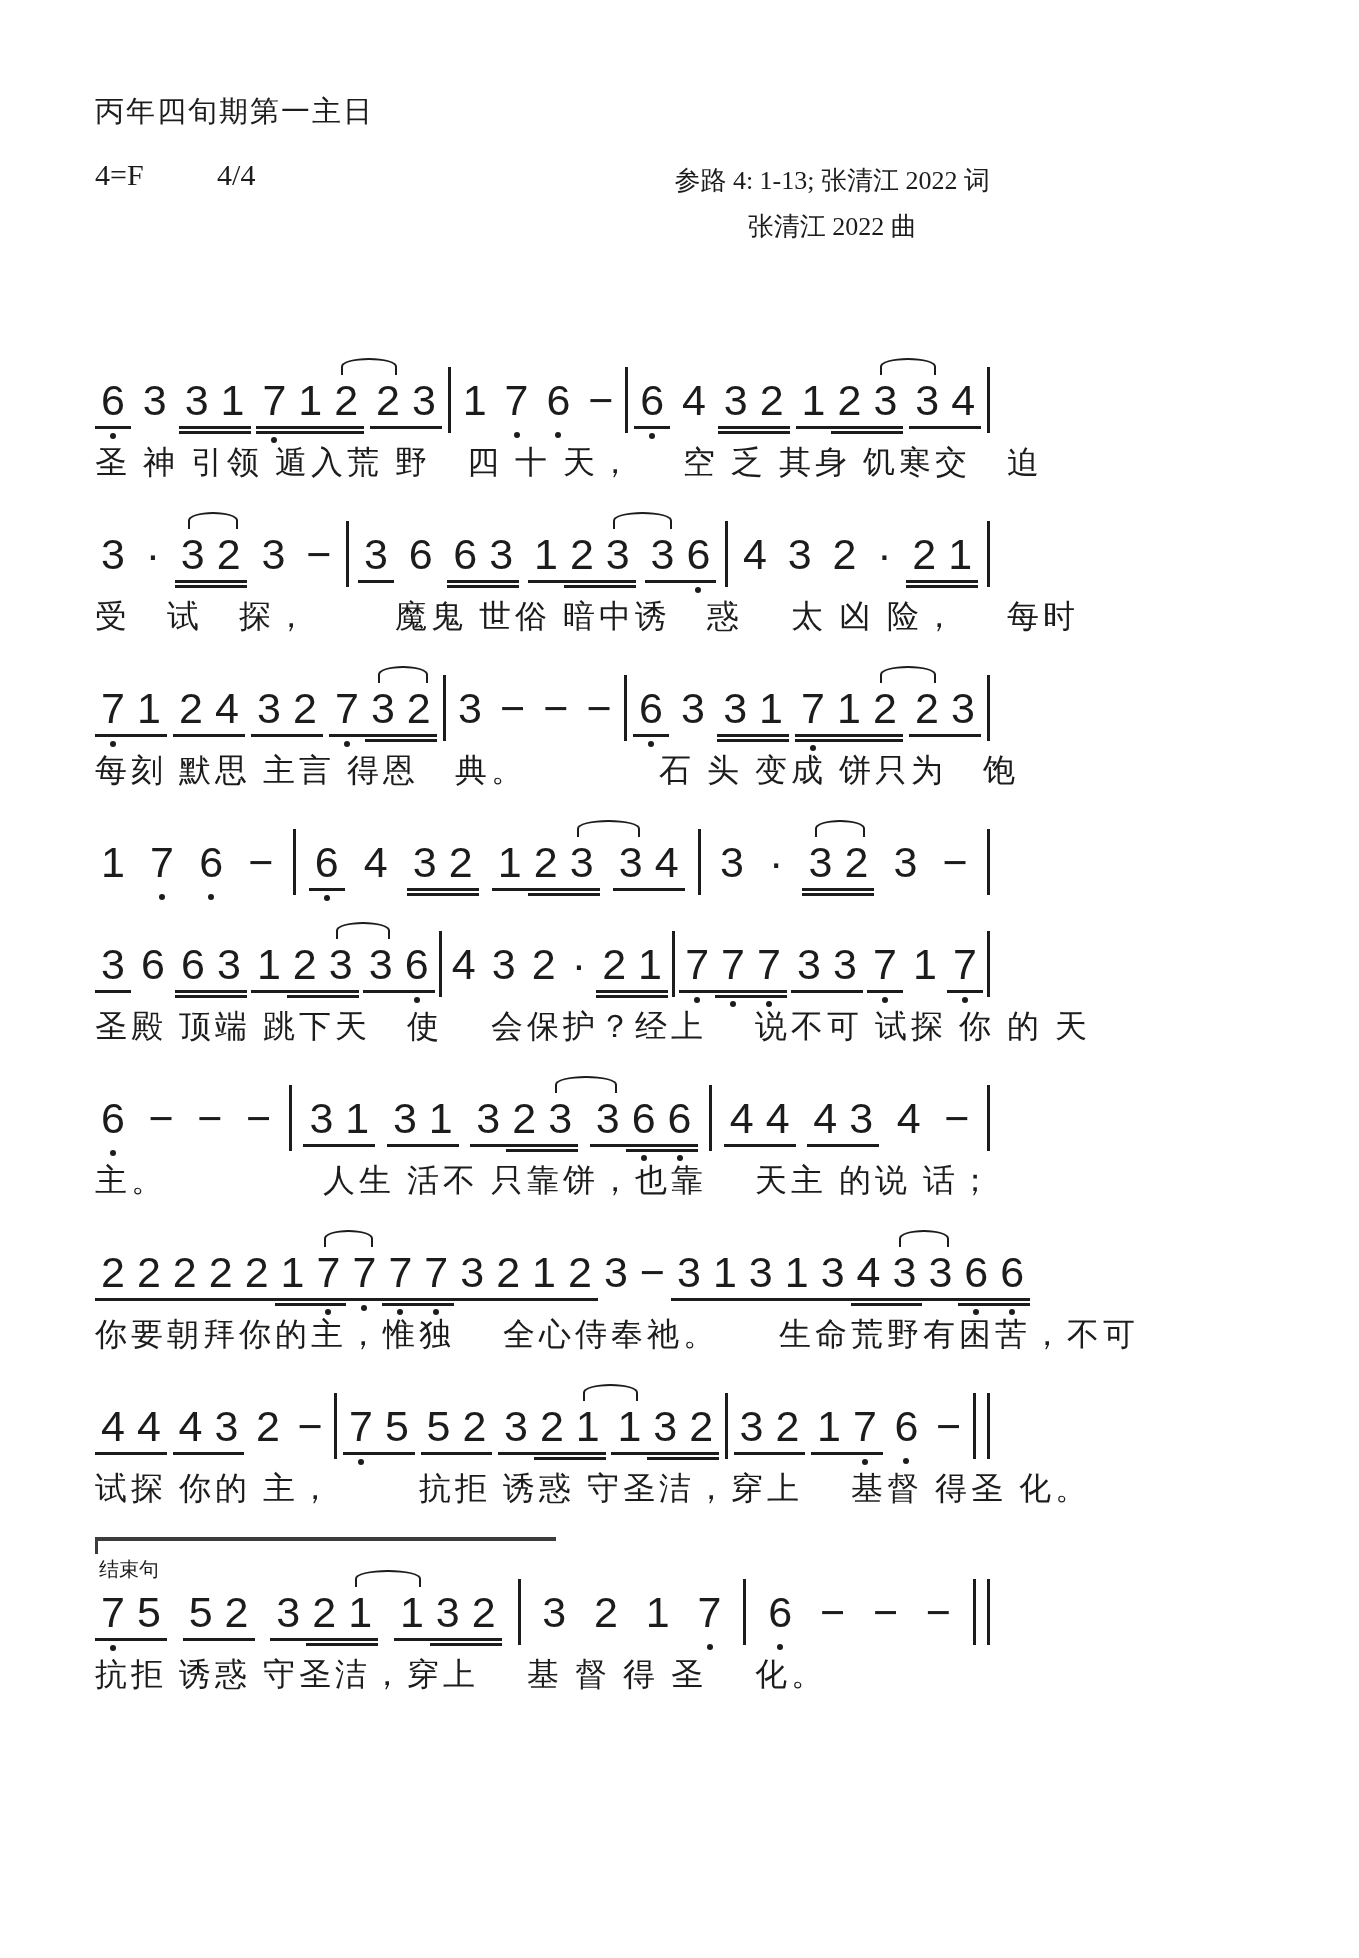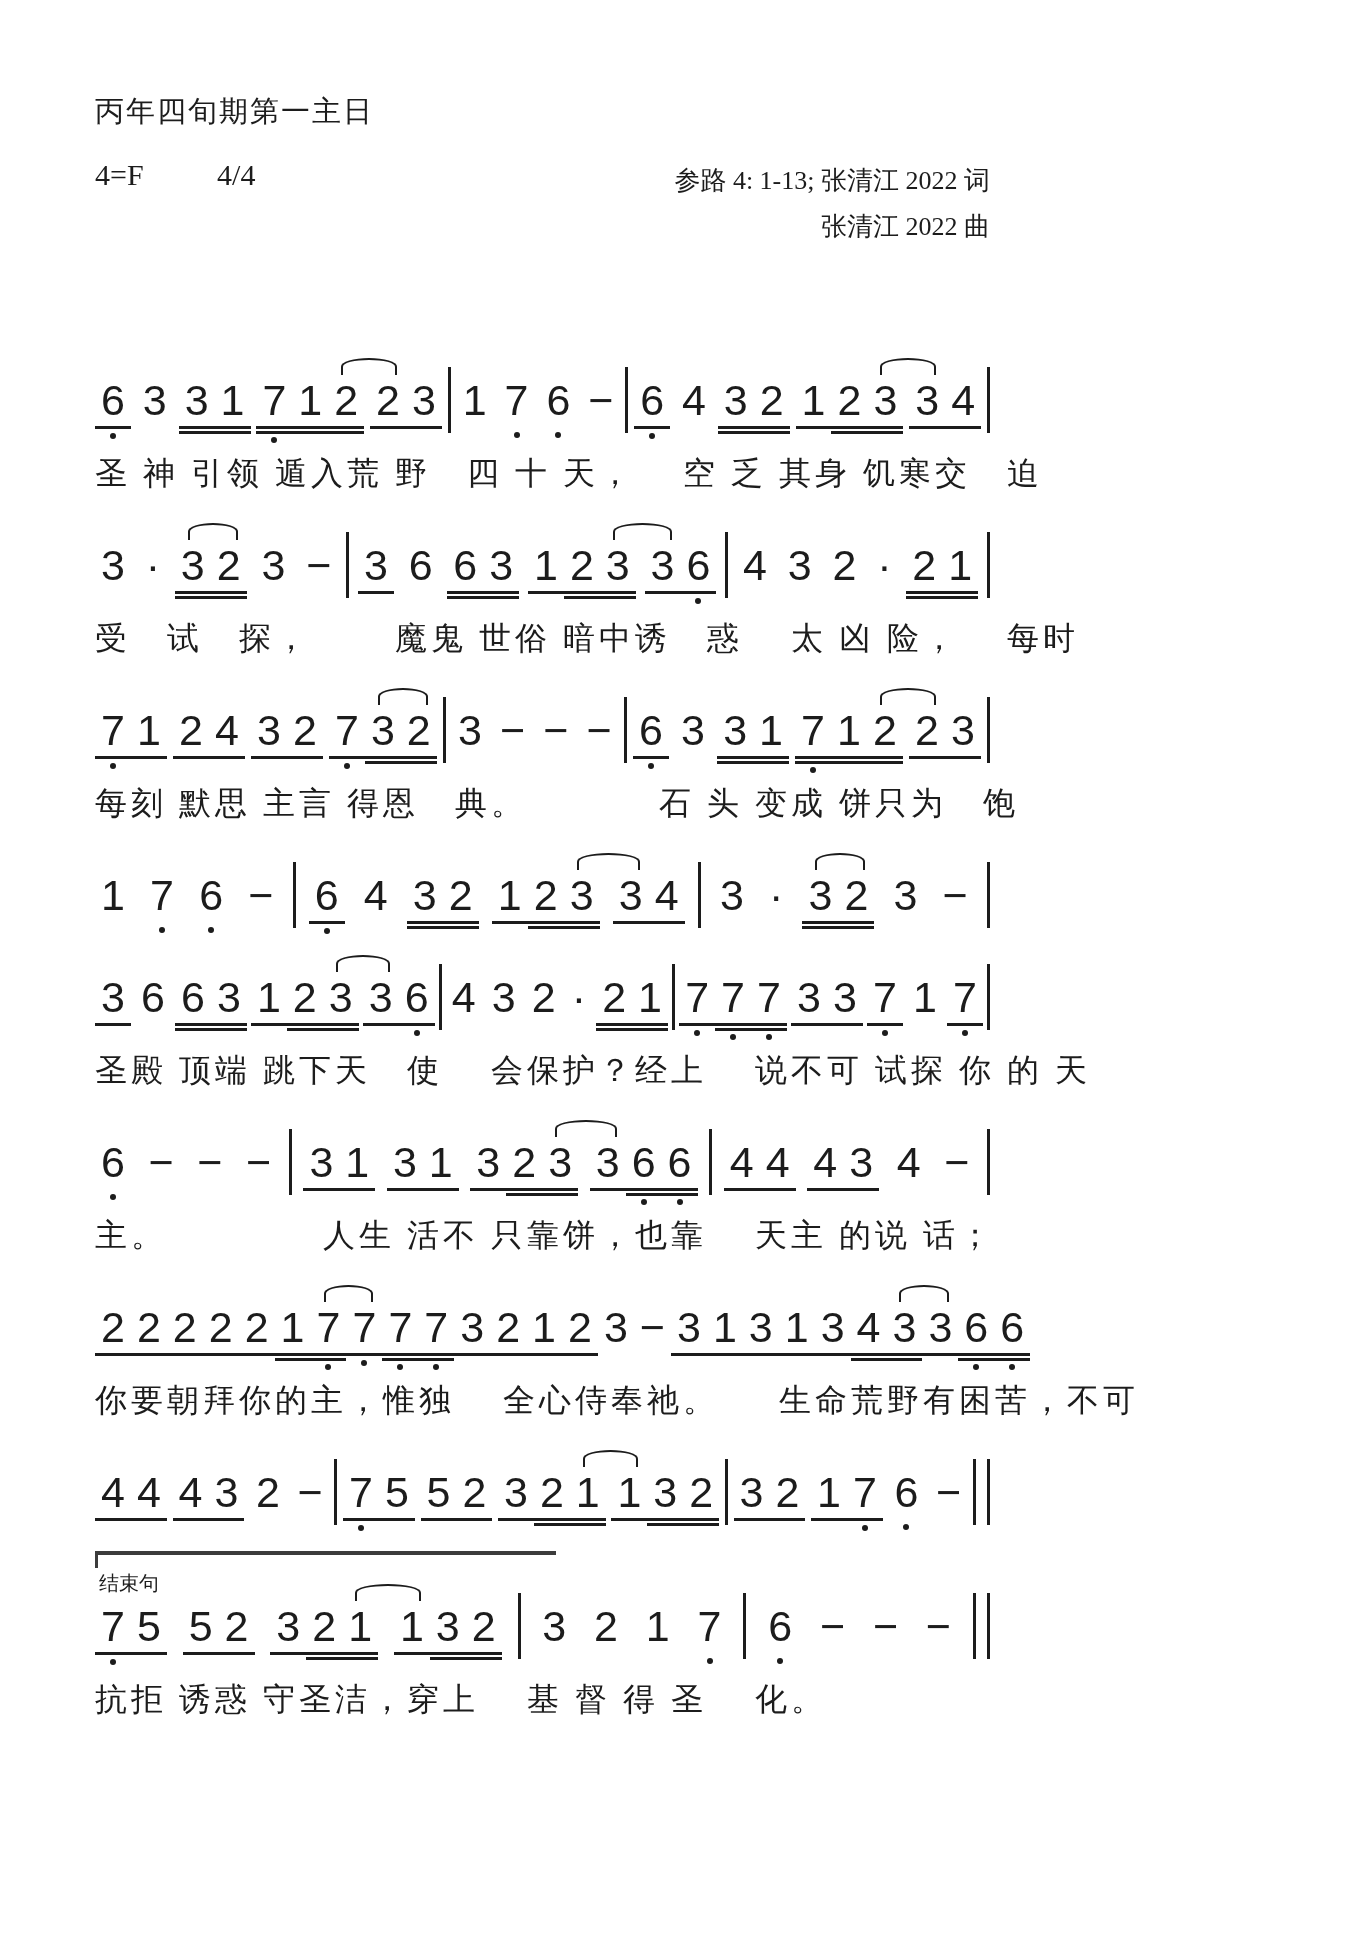--- a/index.html
+++ b/index.html
@@ -5,41 +5,41 @@
   html,body { margin:0; padding:0; background:#ffffff; }
   body { width:1359px; min-height:1958px; color:#1c1c1c; }
   .sheet { width:895px; padding:92px 0 40px 95px; }
 
   .occasion { font:29px "Liberation Serif", serif; letter-spacing:2px; }
   .title { text-align:center; font-family:"Liberation Serif", serif; font-weight:bold;
            font-size:46px; letter-spacing:10px; margin-top:26px; }
   .meta { display:flex; justify-content:space-between; align-items:flex-start; margin-top:26px; }
   .keytime { font:30px "Liberation Serif", serif; white-space:nowrap; }
   .keytime .time { margin-left:66px; }
-  .credits { text-align:right; font:26px "Liberation Serif", serif; line-height:1.75; }
+  .credits { text-align:center; font:26px "Liberation Serif", serif; line-height:1.75; }
 
   #music { margin-top:108px; }
   .system { margin-bottom:26px; }
 
   .notes-row { position:relative; display:flex; justify-content:space-between;
                align-items:flex-start; padding-top:22px;
                font-family:"Liberation Sans", sans-serif; font-size:43px; }
   .group { display:inline-flex; }
   .note { position:relative; display:inline-block; line-height:1; padding:0 6px 4px; }
   .note.u1, .note.u2 { border-bottom:3px solid currentColor; }
   .note.u2::after { content:""; position:absolute; left:0; right:0; bottom:-8px;
                     height:3px; background:currentColor; }
   .odot { position:absolute; left:50%; transform:translateX(-50%);
           width:6px; height:6px; border-radius:50%; background:currentColor; }
   .bar { width:3px; height:66px; background:currentColor; margin-top:-12px; }
   .bar.final { width:11px; background:none; border-left:3px solid currentColor;
                border-right:3px solid currentColor; }
   .slur { position:absolute; top:1px; height:15px; border:2.5px solid currentColor;
           border-bottom:none; border-radius:100% 100% 0 0; }
-  .lyrics { margin-top:19px; font:32px "Liberation Serif", serif;
+  .lyrics { margin-top:8px; font:32px "Liberation Serif", serif;
             white-space:pre; letter-spacing:4px; }
 
   .ending-head { margin-bottom:-14px; }
   .ending-bracket { width:458px; height:13px; border-top:4px solid #3c3c3c;
                     border-left:3px solid #3c3c3c; }
   .ending-label { font:20px "Liberation Serif", serif; margin:2px 0 0 4px; }
 </style>
 </head>
 <body>
 
@@ -514,20 +514,21 @@
           </span>
           <span class="group">
             <span class="note">6<span class="odot" style="bottom: -12px;"></span></span>
           </span>
           <span class="group">
             <span class="note">−</span>
           </span>
           <span class="bar final"></span>
           <span class="slur" style="left: 487.6px; width: 51.8px;"></span>
         </div>
+        <div class="lyrics">试探 你的 主，　　 抗拒 诱惑 守圣洁，穿上　 基督 得圣 化。</div>
       </div>
       <div class="system">
         <div class="ending-head">
           <div class="ending-bracket"></div>
           <div class="ending-label">结束句</div>
         </div>
         <div class="notes-row">
           <span class="group">
             <span class="note u1">7<span class="odot" style="bottom: -13px;"></span></span>
             <span class="note u1">5</span>

